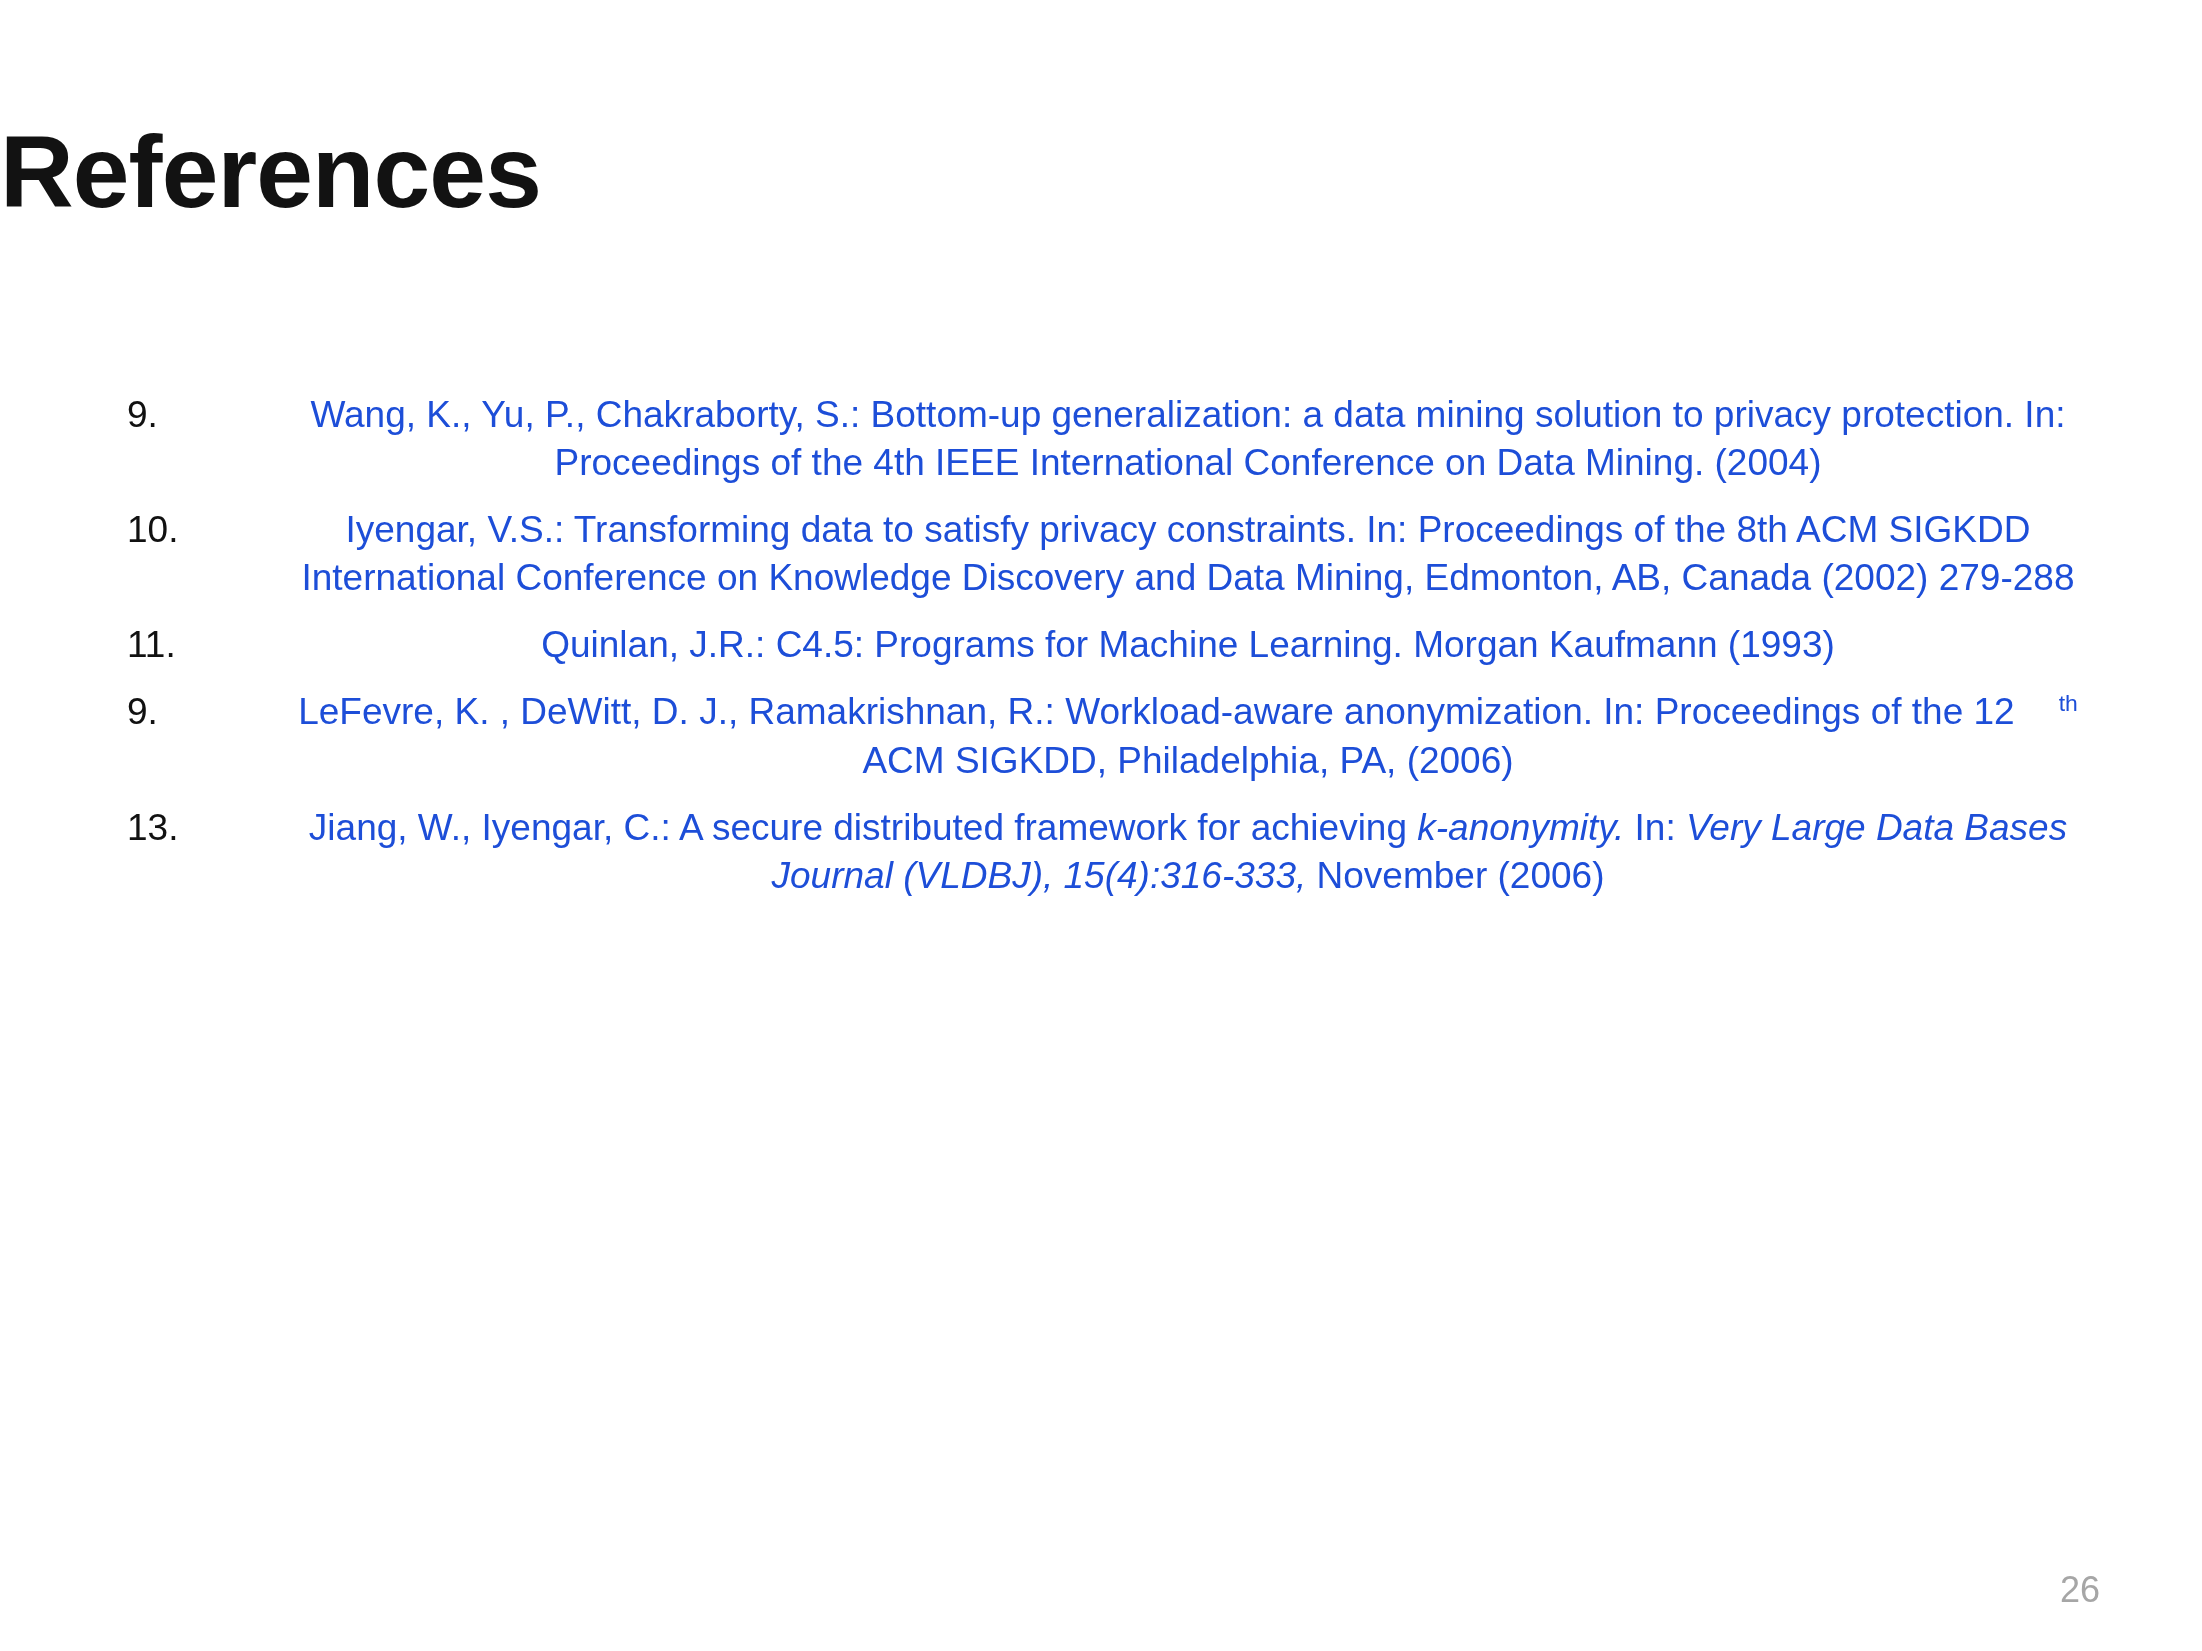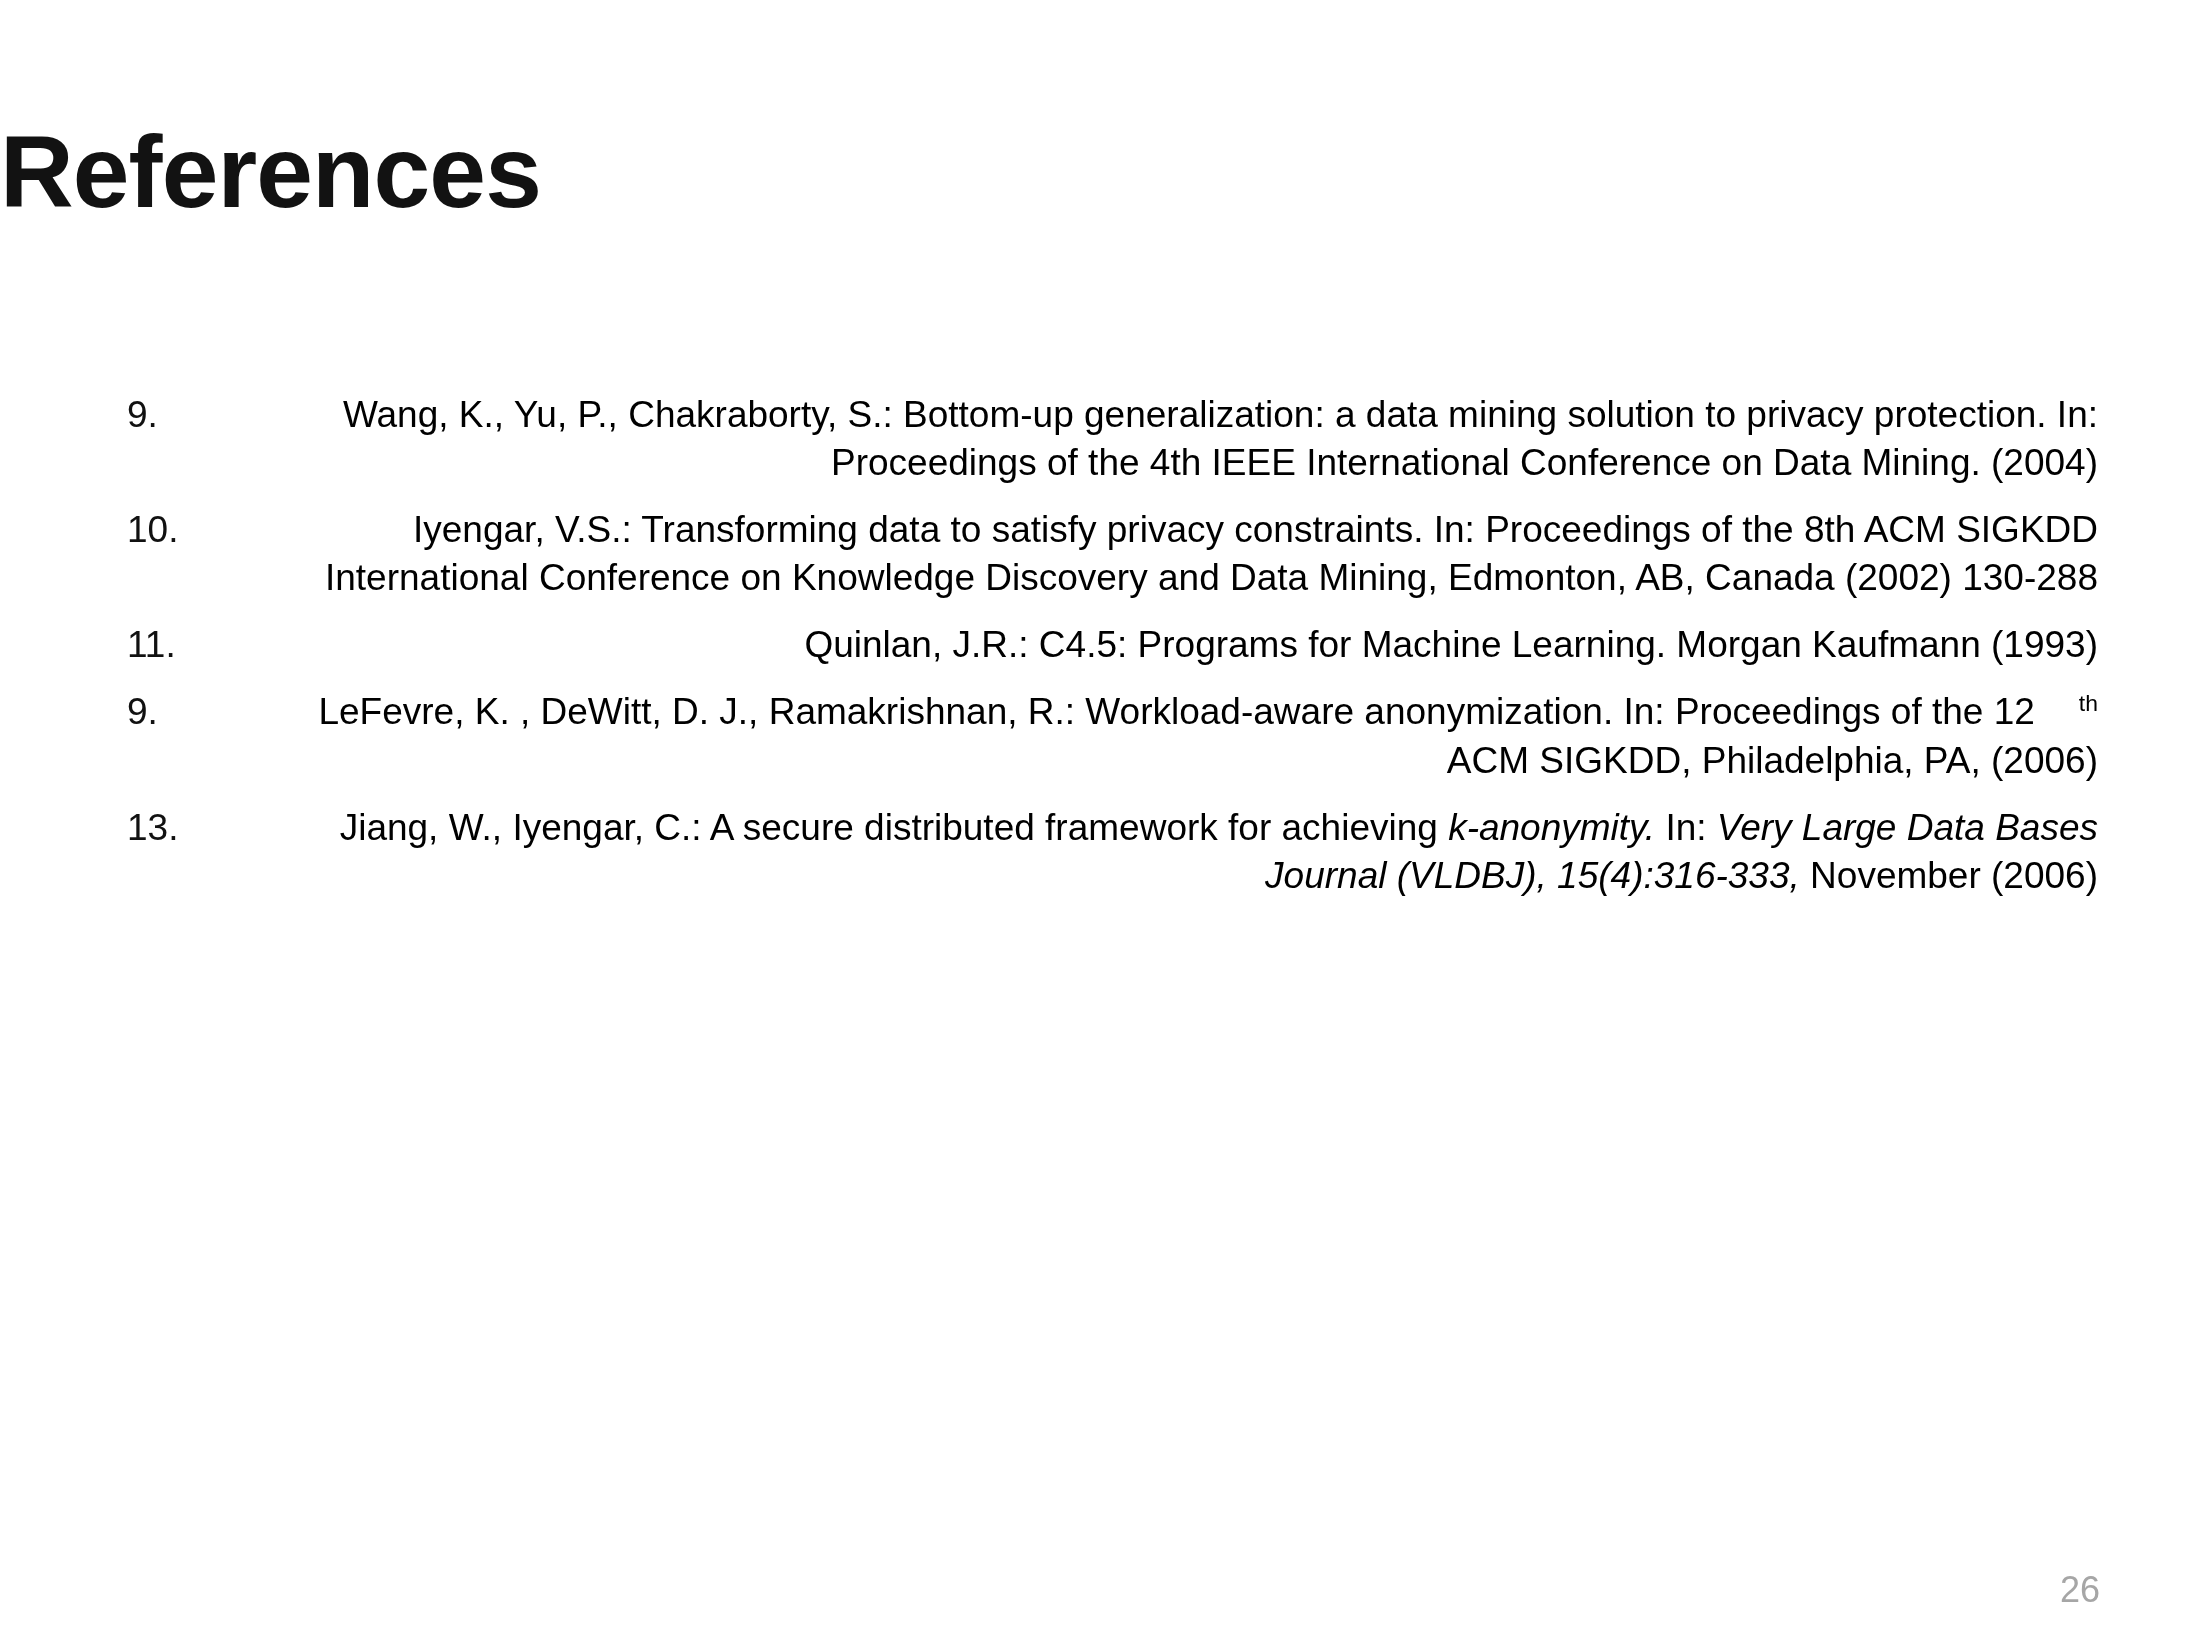--- a/index.html
+++ b/index.html
@@ -47,23 +47,23 @@
     width: 151px;
     flex: 0 0 151px;
     font-size: 37px;
     line-height: 1.30;
     color: #111111;
   }
   .ref-text {
     flex: 1 1 auto;
     font-size: 37px;
     line-height: 1.30;
-    color: #000000;
+    color: #1d4ed8;
     max-width: 1820px;
-    text-align: right;
+    text-align: center;
   }
   .ref-text i {
     font-style: italic;
   }
   sup {
     font-size: 0.62em;
     vertical-align: super;
     line-height: 0;
     margin-left: 44px;
   }
@@ -85,21 +85,21 @@
 
   <div class="ref-list">
 
     <div class="ref-item">
       <div class="ref-num">9.</div>
       <div class="ref-text">Wang, K., Yu, P., Chakraborty, S.: Bottom-up generalization: a data mining solution to privacy protection. In: Proceedings of the 4th IEEE International Conference on Data Mining. (2004)</div>
     </div>
 
     <div class="ref-item">
       <div class="ref-num">10.</div>
-      <div class="ref-text">Iyengar, V.S.: Transforming data to satisfy privacy constraints. In: Proceedings of the 8th ACM SIGKDD International Conference on Knowledge Discovery and Data Mining, Edmonton, AB, Canada (2002) 130-288</div>
+      <div class="ref-text">Iyengar, V.S.: Transforming data to satisfy privacy constraints. In: Proceedings of the 8th ACM SIGKDD International Conference on Knowledge Discovery and Data Mining, Edmonton, AB, Canada (2002) 279-288</div>
     </div>
 
     <div class="ref-item">
       <div class="ref-num">11.</div>
       <div class="ref-text">Quinlan, J.R.: C4.5: Programs for Machine Learning. Morgan Kaufmann (1993)</div>
     </div>
 
     <div class="ref-item">
       <div class="ref-num">9.</div>
       <div class="ref-text"><span>LeFevre, K. , DeWitt, D. J., Ramakrishnan, R.: Workload-aware anonymization. In: Proceedings of the 12</span><sup>th</sup><span> ACM SIGKDD, Philadelphia, PA, (2006)</span></div>

